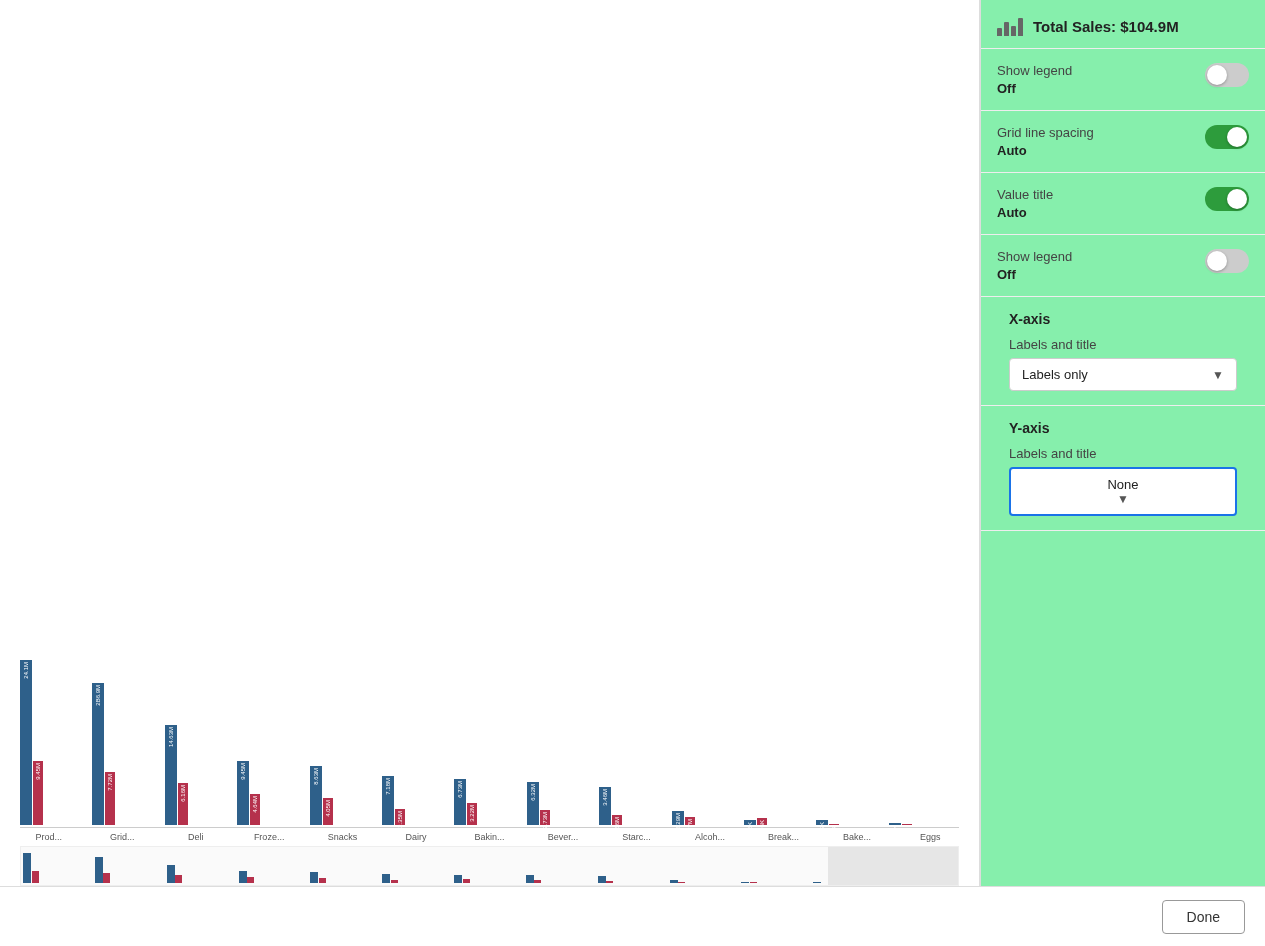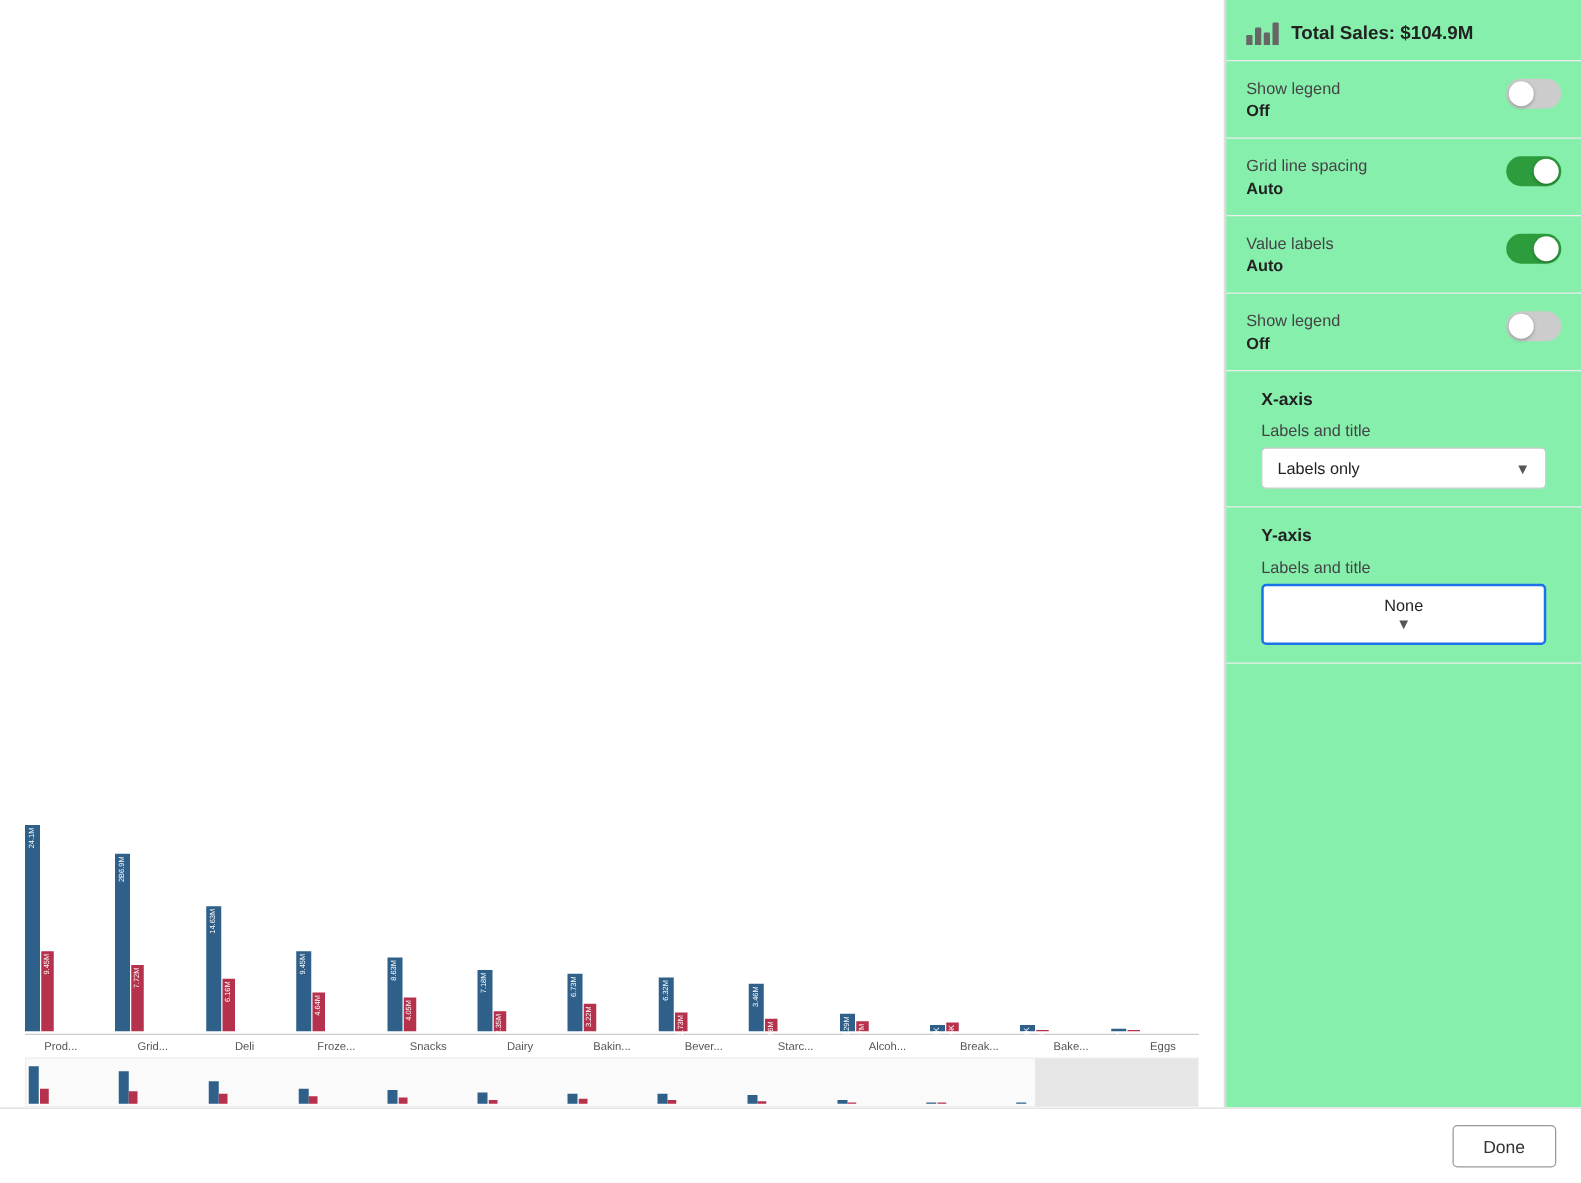--- a/index.html
+++ b/index.html
@@ -276,21 +276,21 @@
         </div>
         <div class="toggle on">
           <div class="toggle-knob"></div>
         </div>
       </div>
     </div>
 
     <div class="settings-section">
       <div class="setting-row">
         <div class="setting-text">
-          <div class="setting-label">Value labels</div>
+          <div class="setting-label">Value title</div>
           <div class="setting-value">Auto</div>
         </div>
         <div class="toggle on">
           <div class="toggle-knob"></div>
         </div>
       </div>
     </div>
 
     <div class="settings-section">
       <div class="setting-row">

